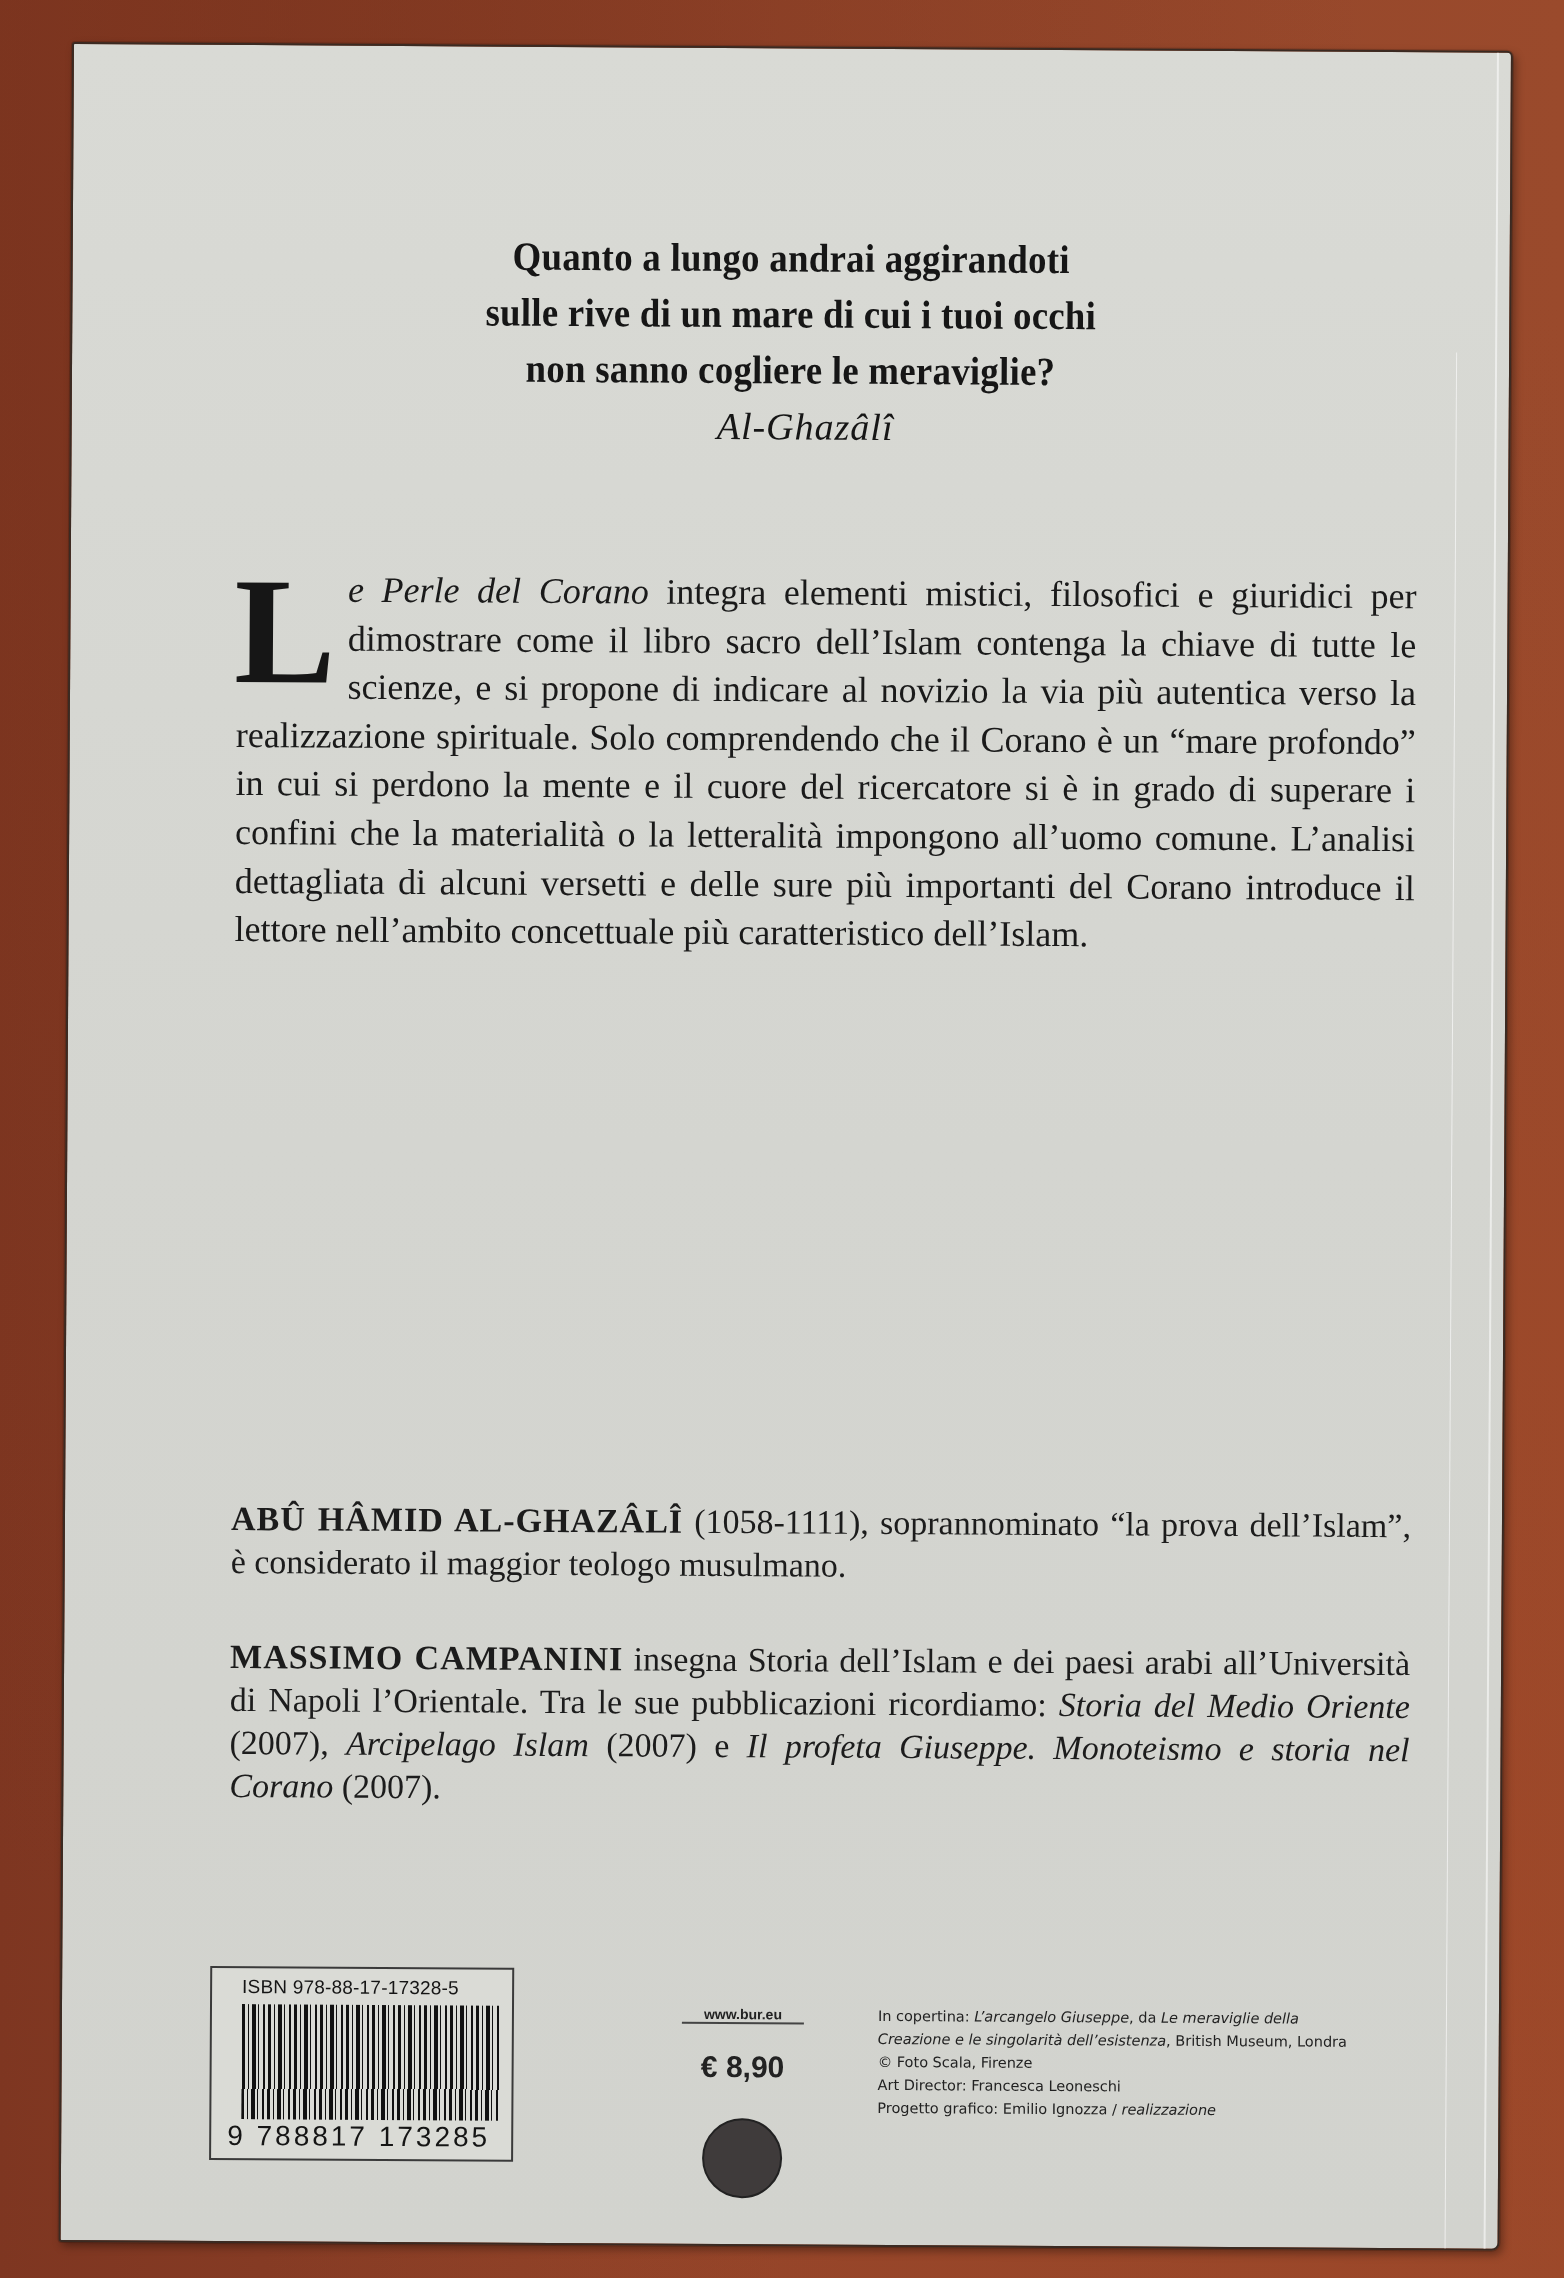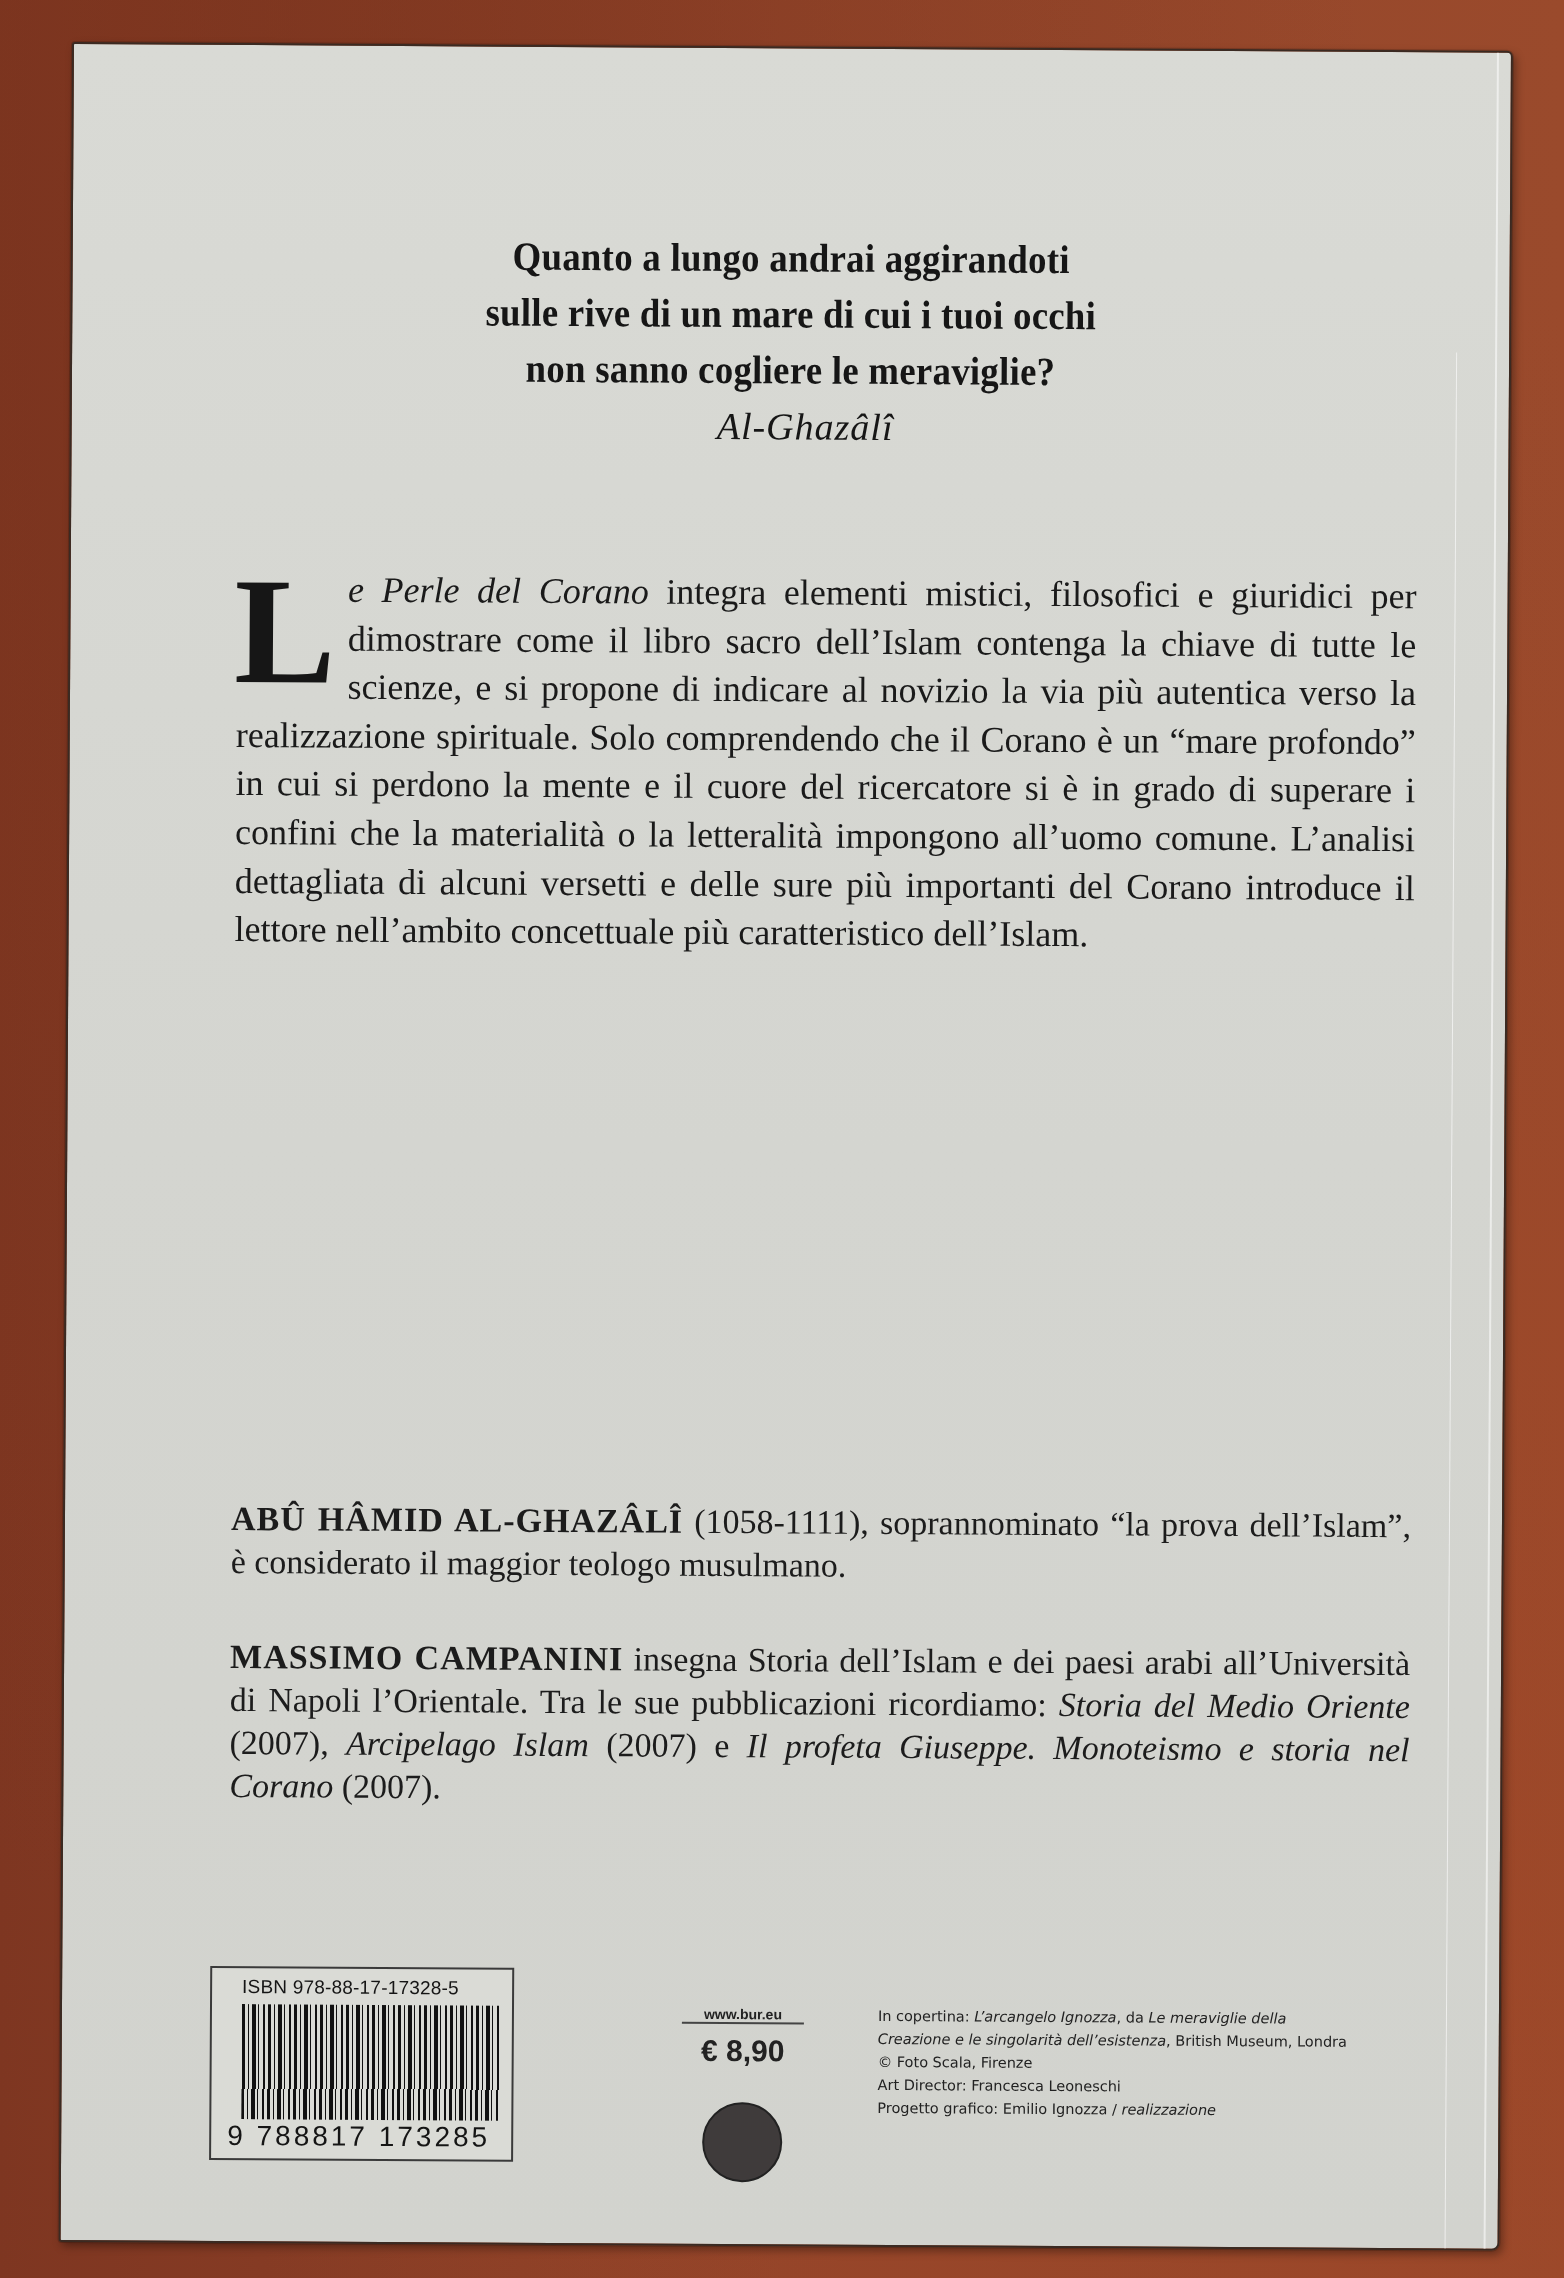--- a/index.html
+++ b/index.html
@@ -76,21 +76,21 @@
   }
   .barcode-digits {
     position: absolute; left: 16px; top: 152px; font-family: "Liberation Sans", sans-serif;
     font-size: 28px; color: #151515; letter-spacing: 3px;
   }
   .price-block {
     position: absolute; left: 620px; top: 1958px; width: 122px; text-align: center;
     font-family: "Liberation Sans", sans-serif; color: #222;
   }
   .price-url { font-size: 14px; font-weight: bold; border-bottom: 2px solid #444; }
-  .price-value { font-size: 30px; font-weight: bold; margin-top: 10px; }
+  .price-value { font-size: 30px; font-weight: bold; margin-top: 26px; }
   .price-dot {
     width: 76px; height: 76px; border-radius: 50%; background: #3f3b3b;
     border: 2px solid #222; margin: 34px auto 0;
   }
   .credits {
     position: absolute; left: 816px; top: 1956px; width: 470px;
     font-family: "DejaVu Sans", sans-serif; font-size: 14.5px; line-height: 23px; color: #222;
   }
   .credits .ital { font-style: italic; }
 </style>
@@ -125,21 +125,21 @@
   </div>
 
   <div class="price-block">
     <div class="price-url">www.bur.eu</div>
     <div class="price-value">€ 8,90</div>
     <div class="price-dot"></div>
   </div>
 
   <div class="credits">
     <div>
-      <span>In copertina: </span><span class="ital">L’arcangelo Ignozza</span><span>, da </span><span class="ital">Le meraviglie della Creazione e le singolarità dell’esistenza</span><span>, British Museum, Londra © Foto Scala, Firenze</span>
+      <span>In copertina: </span><span class="ital">L’arcangelo Giuseppe</span><span>, da </span><span class="ital">Le meraviglie della Creazione e le singolarità dell’esistenza</span><span>, British Museum, Londra © Foto Scala, Firenze</span>
     </div>
     <div>Art Director: Francesca Leoneschi</div>
     <div>
       <span>Progetto grafico: Emilio Ignozza / </span><span class="ital">realizzazione</span>
     </div>
   </div>
 
 </div>
 
 </body></html>

